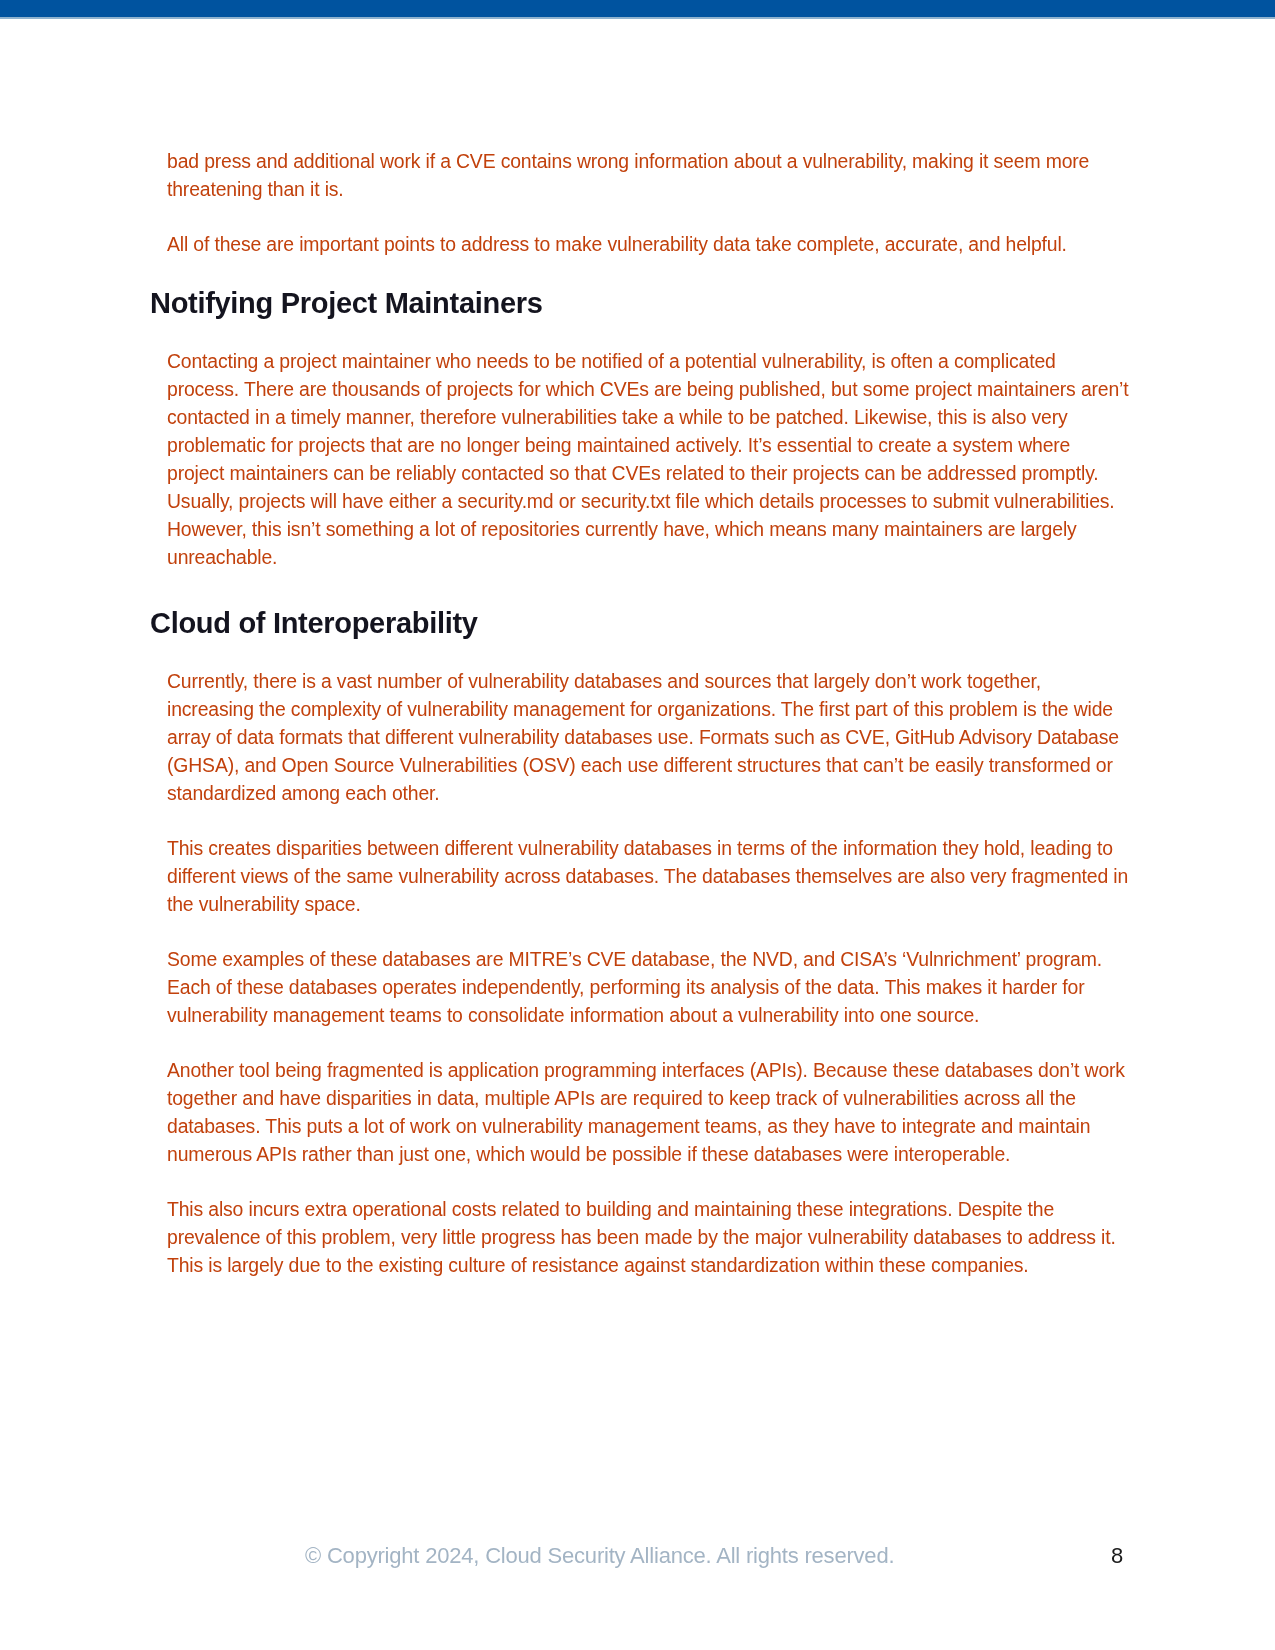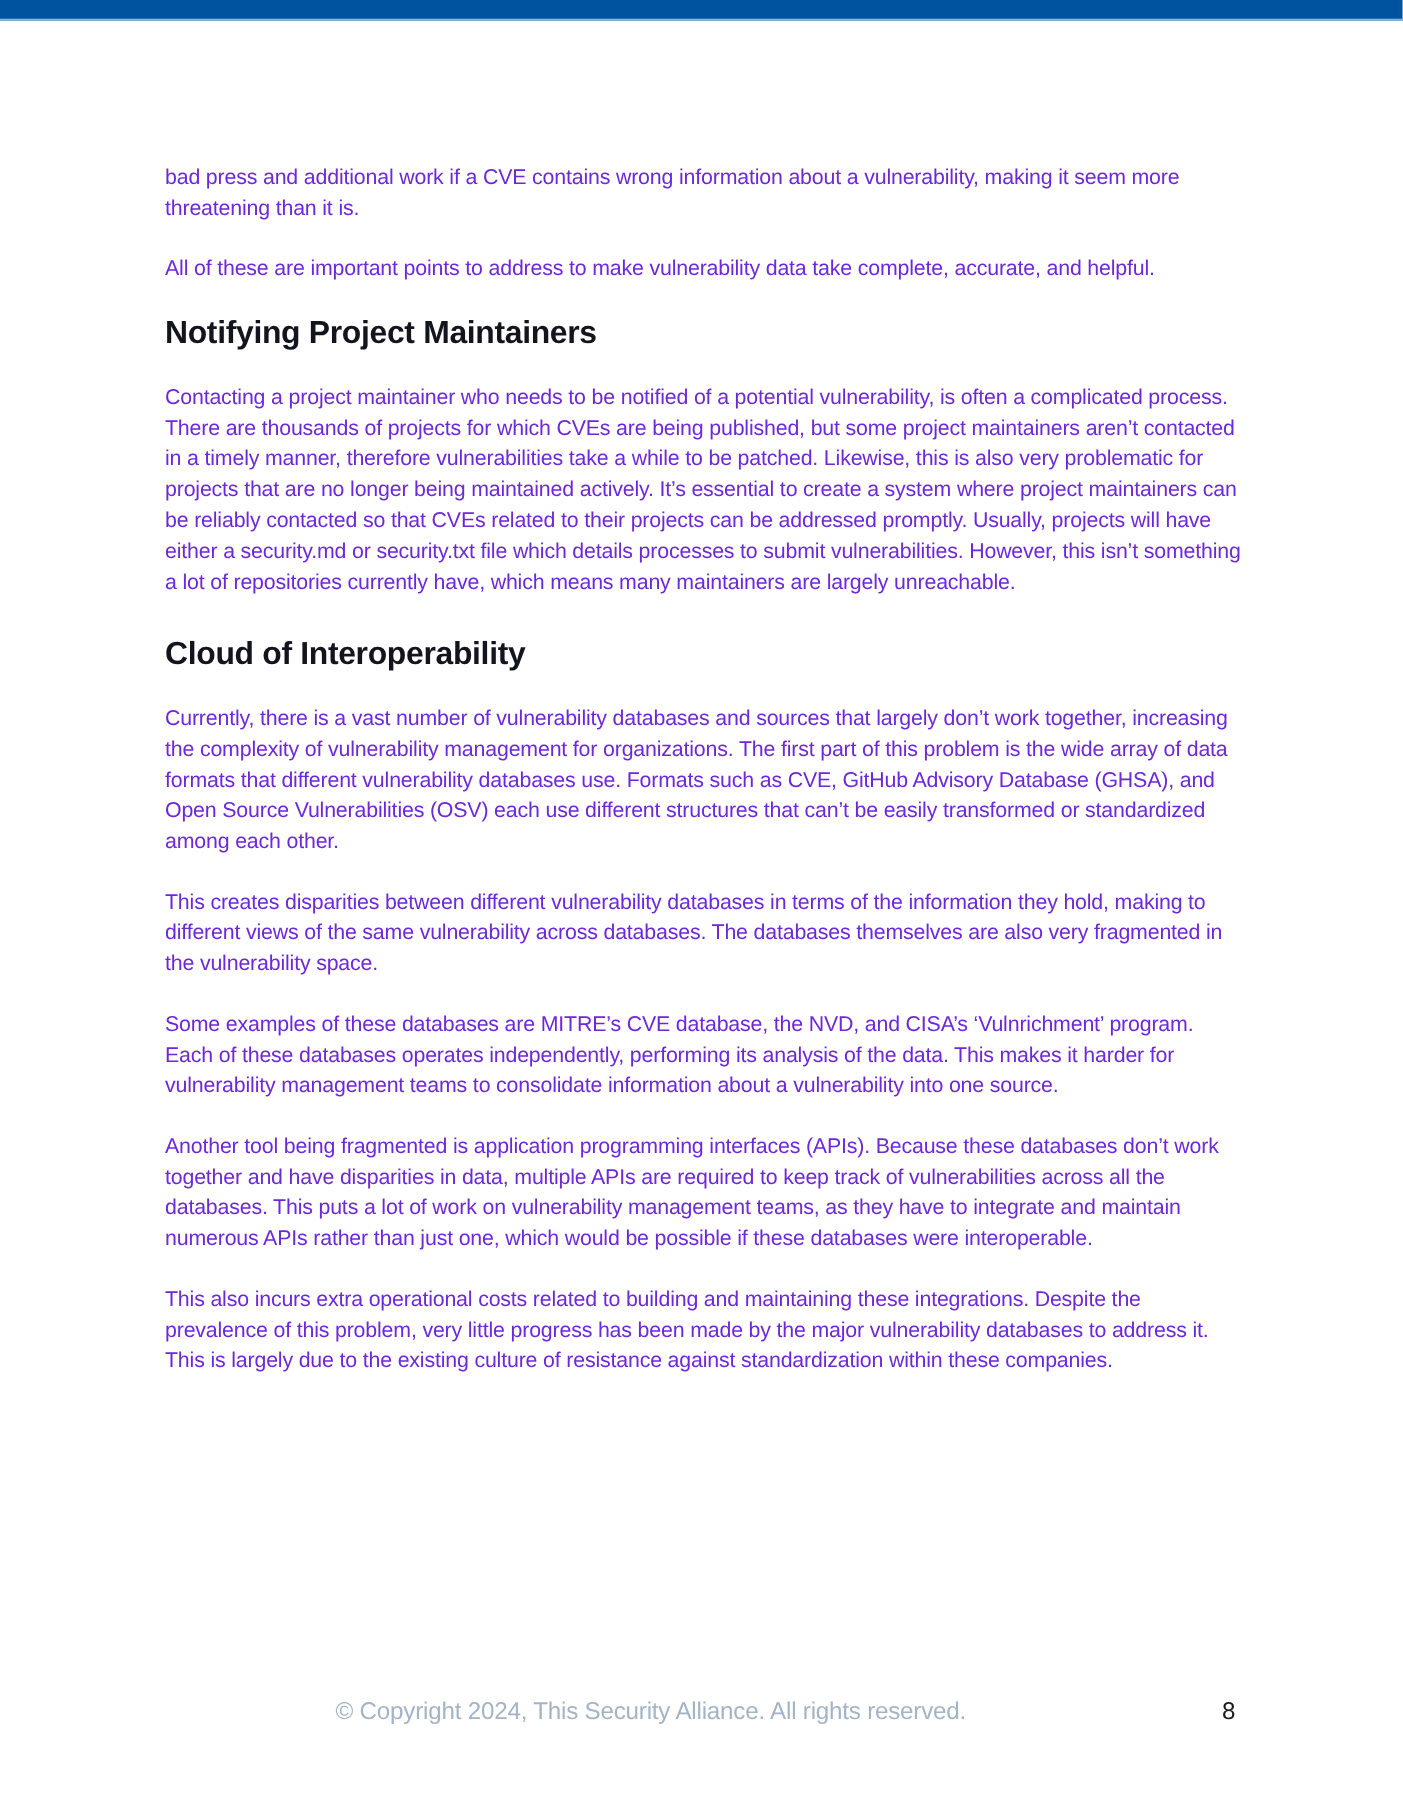--- a/index.html
+++ b/index.html
@@ -9,23 +9,23 @@
     }
     .top-bar {
       position: absolute; left: 0; top: 0; width: 1275px; height: 17px;
       background: #00539f;
       border-bottom: 2px solid #8fb3cf;
     }
     .content {
       position: absolute; left: 150px; top: 147px; width: 980px;
     }
     p {
-      margin: 0 0 27px 0;
+      margin: 0 0 27px 17px;
       font-size: 19.4px; line-height: 28px; letter-spacing: -0.15px;
-      color: #6d28d9;
+      color: #c2410c;
     }
     h2 {
       margin: 0; font-size: 29px; font-weight: 700; color: #14141f;
       letter-spacing: -0.3px; line-height: 36px;
     }
     .h-notify { margin-top: 22px; margin-bottom: 26px; }
     .h-interop { margin-top: 34px; margin-bottom: 26px; }
     .footer {
       position: absolute; left: 0; top: 1543px; width: 1275px; height: 30px;
     }
@@ -45,22 +45,22 @@
 
 <div class="content">
   <p>bad press and additional work if a CVE contains wrong information about a vulnerability, making it seem more threatening than it is.</p>
   <p>All of these are important points to address to make vulnerability data take complete, accurate, and helpful.</p>
 
   <h2 class="h-notify">Notifying Project Maintainers</h2>
   <p>Contacting a project maintainer who needs to be notified of a potential vulnerability, is often a complicated process. There are thousands of projects for which CVEs are being published, but some project maintainers aren’t contacted in a timely manner, therefore vulnerabilities take a while to be patched. Likewise, this is also very problematic for projects that are no longer being maintained actively. It’s essential to create a system where project maintainers can be reliably contacted so that CVEs related to their projects can be addressed promptly. Usually, projects will have either a security.md or security.txt file which details processes to submit vulnerabilities. However, this isn’t something a lot of repositories currently have, which means many maintainers are largely unreachable.</p>
 
   <h2 class="h-interop">Cloud of Interoperability</h2>
   <p>Currently, there is a vast number of vulnerability databases and sources that largely don’t work together, increasing the complexity of vulnerability management for organizations. The first part of this problem is the wide array of data formats that different vulnerability databases use. Formats such as CVE,  GitHub Advisory Database (GHSA), and Open Source Vulnerabilities (OSV) each use different structures that can’t be easily transformed or standardized among each other.</p>
-  <p>This creates disparities between different vulnerability databases in terms of the information they hold, making to different views of the same vulnerability across databases. The databases themselves are also very fragmented in the vulnerability space.</p>
+  <p>This creates disparities between different vulnerability databases in terms of the information they hold, leading to different views of the same vulnerability across databases. The databases themselves are also very fragmented in the vulnerability space.</p>
   <p>Some examples of these databases are MITRE’s CVE database, the NVD, and CISA’s ‘Vulnrichment’ program. Each of these databases operates independently, performing its analysis of the data. This makes it harder for vulnerability management teams to consolidate information about a vulnerability into one source.</p>
   <p>Another tool being fragmented is application programming interfaces (APIs). Because these databases don’t work together and have disparities in data, multiple APIs are required to keep track of vulnerabilities across all the databases. This puts a lot of work on vulnerability management teams, as they have to integrate and maintain numerous APIs rather than just one, which would be possible if these databases were interoperable.</p>
   <p>This also incurs extra operational costs related to building and maintaining these integrations. Despite the prevalence of this problem, very little progress has been made by the major vulnerability databases to address it. This is largely due to the existing culture of resistance against standardization within these companies.</p>
 </div>
 
 <div class="footer">
-  <span class="copyright">© Copyright 2024, This Security Alliance. All rights reserved.</span>
+  <span class="copyright">© Copyright 2024, Cloud Security Alliance. All rights reserved.</span>
   <span class="page-number">8</span>
 </div>
 
 </body></html>

